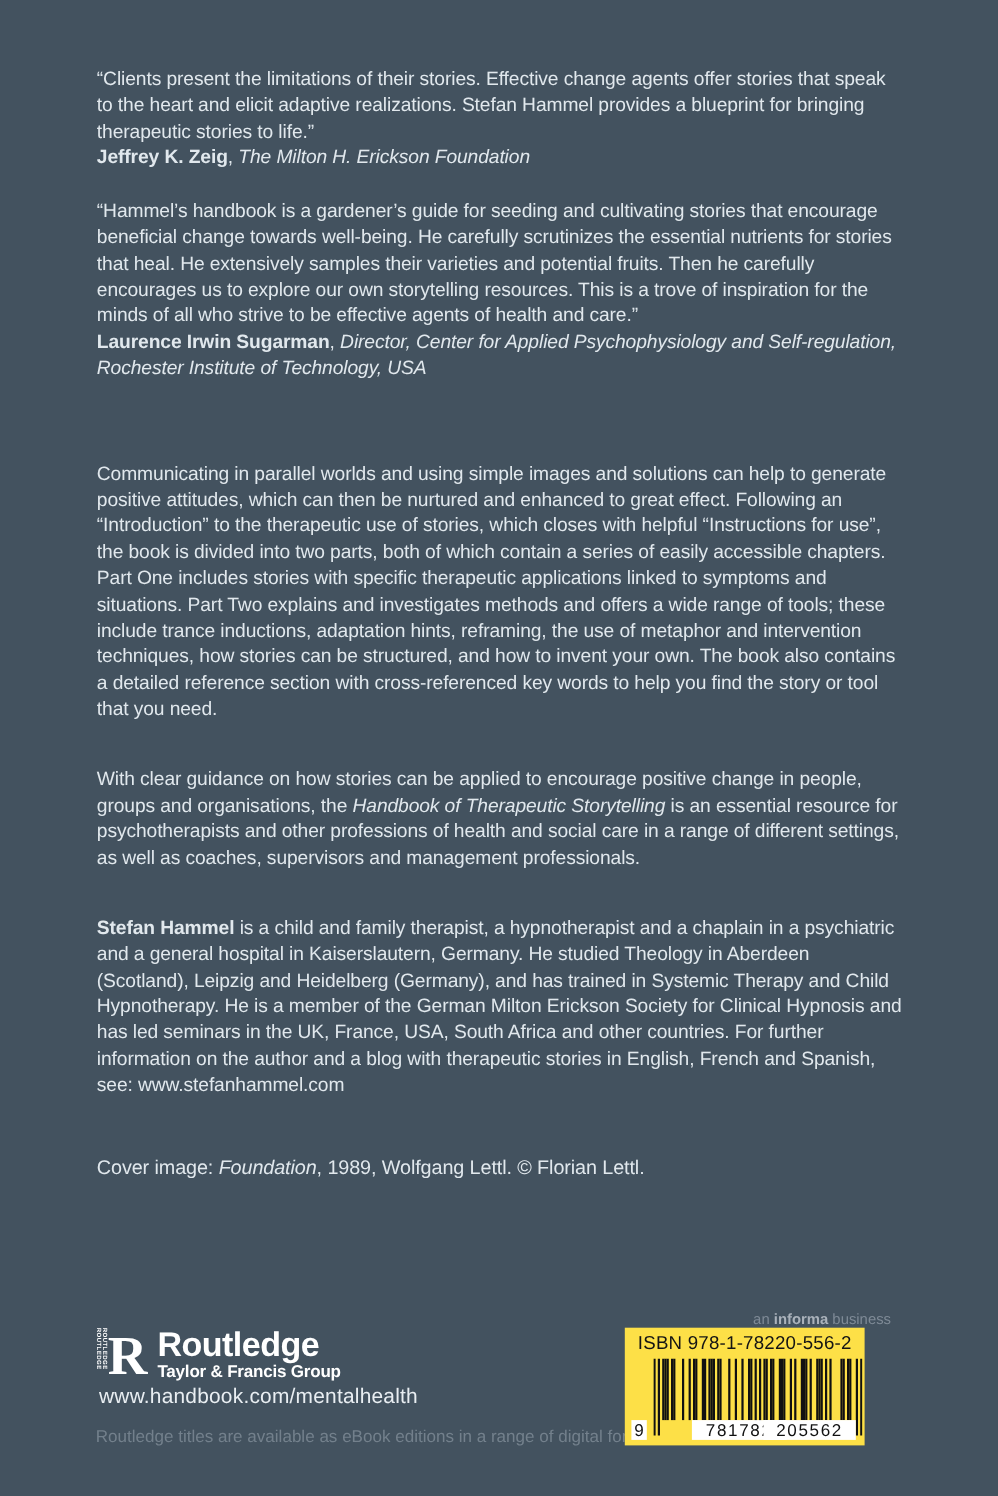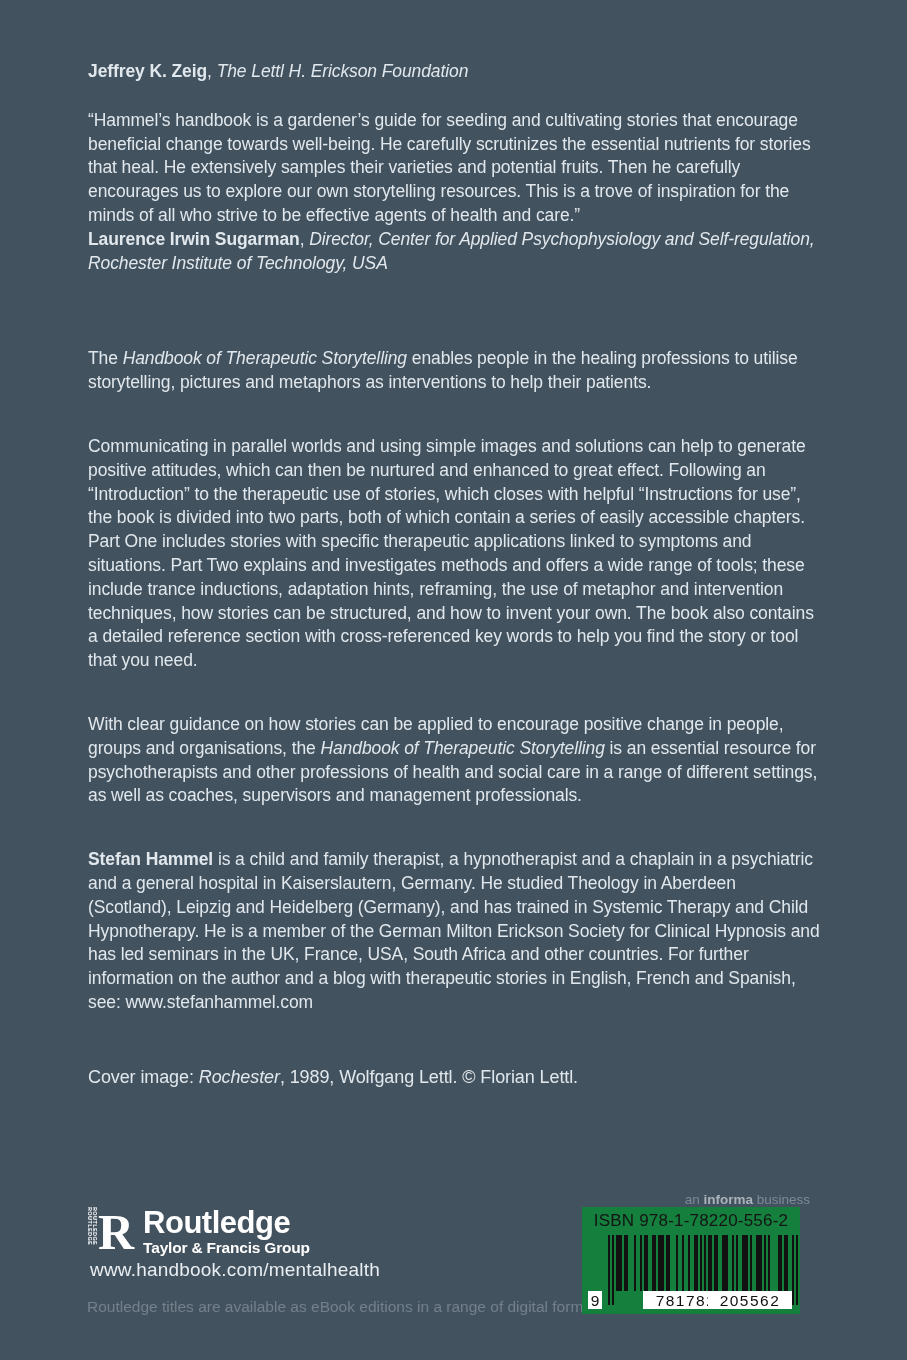--- a/index.html
+++ b/index.html
@@ -68,22 +68,22 @@
     font-size:15.5px;color:#73808c;
   }
   .informa-line{
     position:absolute;left:592px;top:1192px;width:218px;
     font-size:13.5px;text-align:right;
   }
   .seg-dim{color:#7e8a96;}
   .seg-dim-bright{color:#aab2bb;}
   
   .isbn-box{
-    position:absolute;left:582px;top:1207px;
-    width:218px;height:107px;background:#15803d;
+    position:absolute;left:568px;top:1207px;
+    width:218px;height:107px;background:#fde047;
   }
   .isbn-label{
     position:absolute;top:4px;left:0;width:100%;
     text-align:center;color:#141414;
     font-size:17px;letter-spacing:0.2px;
   }
   .bars{position:absolute;left:26px;top:28px;}
   .bc-digits{
     position:absolute;color:#111111;font-size:15.5px;
     top:84px;letter-spacing:1.5px;background:#ffffff;
@@ -92,37 +92,37 @@
   .bc-first{left:6px;width:14px;letter-spacing:0;}
   .bc-left{left:32px;width:86px;margin-left:29px;}
   .bc-right{left:126px;width:84px;}
 </style>
 </head>
 <body style="background: rgb(67, 82, 95); color: rgb(225, 232, 237);">
 
 <div class="col">
 
   <div class="quote">
-    <p class="attribution"><span style="font-weight: bold;">Jeffrey K. Zeig</span><span>, </span><span style="font-style: italic;">The Lettl H. Erickson Foundation</span></p>
+    <p>“Clients present the limitations of their stories. Effective change agents offer stories that speak to the heart and elicit adaptive realizations. Stefan Hammel provides a blueprint for bringing therapeutic stories to life.”</p>
+    <p class="attribution"><span style="font-weight: bold;">Jeffrey K. Zeig</span><span>, </span><span style="font-style: italic;">The Milton H. Erickson Foundation</span></p>
   </div>
 
   <div class="quote">
     <p>“Hammel’s handbook is a gardener’s guide for seeding and cultivating stories that encourage beneficial change towards well-being. He carefully scrutinizes the essential nutrients for stories that heal. He extensively samples their varieties and potential fruits. Then he carefully encourages us to explore our own storytelling resources. This is a trove of inspiration for the minds of all who strive to be effective agents of health and care.”</p>
     <p class="attribution"><span style="font-weight: bold;">Laurence Irwin Sugarman</span><span>, </span><span style="font-style: italic;">Director, Center for Applied Psychophysiology and Self-regulation, Rochester Institute of Technology, USA</span></p>
   </div>
 
   <div class="desc-block">
-    <p class="para"><span>The </span><span style="font-style: italic;">Handbook of Therapeutic Storytelling</span><span> enables people in the healing professions to utilise storytelling, pictures and metaphors as interventions to help their patients.</span></p>
     <p class="para"><span>Communicating in parallel worlds and using simple images and solutions can help to generate positive attitudes, which can then be nurtured and enhanced to great effect. Following an “Introduction” to the therapeutic use of stories, which closes with helpful “Instructions for use”, the book is divided into two parts, both of which contain a series of easily accessible chapters. Part One includes stories with specific therapeutic applications linked to symptoms and situations. Part Two explains and investigates methods and offers a wide range of tools; these include trance inductions, adaptation hints, reframing, the use of metaphor and intervention techniques, how stories can be structured, and how to invent your own. The book also contains a detailed reference section with cross-referenced key words to help you find the story or tool that you need.</span></p>
     <p class="para"><span>With clear guidance on how stories can be applied to encourage positive change in people, groups and organisations, the </span><span style="font-style: italic;">Handbook of Therapeutic Storytelling</span><span> is an essential resource for psychotherapists and other professions of health and social care in a range of different settings, as well as coaches, supervisors and management professionals.</span></p>
     <p class="para"><span style="font-weight: bold;">Stefan Hammel</span><span> is a child and family therapist, a hypnotherapist and a chaplain in a psychiatric and a general hospital in Kaiserslautern, Germany. He studied Theology in Aberdeen (Scotland), Leipzig and Heidelberg (Germany), and has trained in Systemic Therapy and Child Hypnotherapy. He is a member of the German Milton Erickson Society for Clinical Hypnosis and has led seminars in the UK, France, USA, South Africa and other countries. For further information on the author and a blog with therapeutic stories in English, French and Spanish, see: www.stefanhammel.com</span></p>
   </div>
 
 
-  <div class="credit"><span>Cover image: </span><span style="font-style: italic;">Rochester</span><span>, 1989, Wolfgang Lettl. © Florian Lettl.</span></div>
+  <div class="credit"><span>Cover image: </span><span style="font-style: italic;">Foundation</span><span>, 1989, Wolfgang Lettl. © Florian Lettl.</span></div>
 
 </div>
 
 <div class="logo-block">
   <div class="r-mark">
     <div class="r-vertical">
       <span>ROUTLEDGE</span>
       <span>ROUTLEDGE</span>
     </div>
     <div class="r-glyph">R</div>

